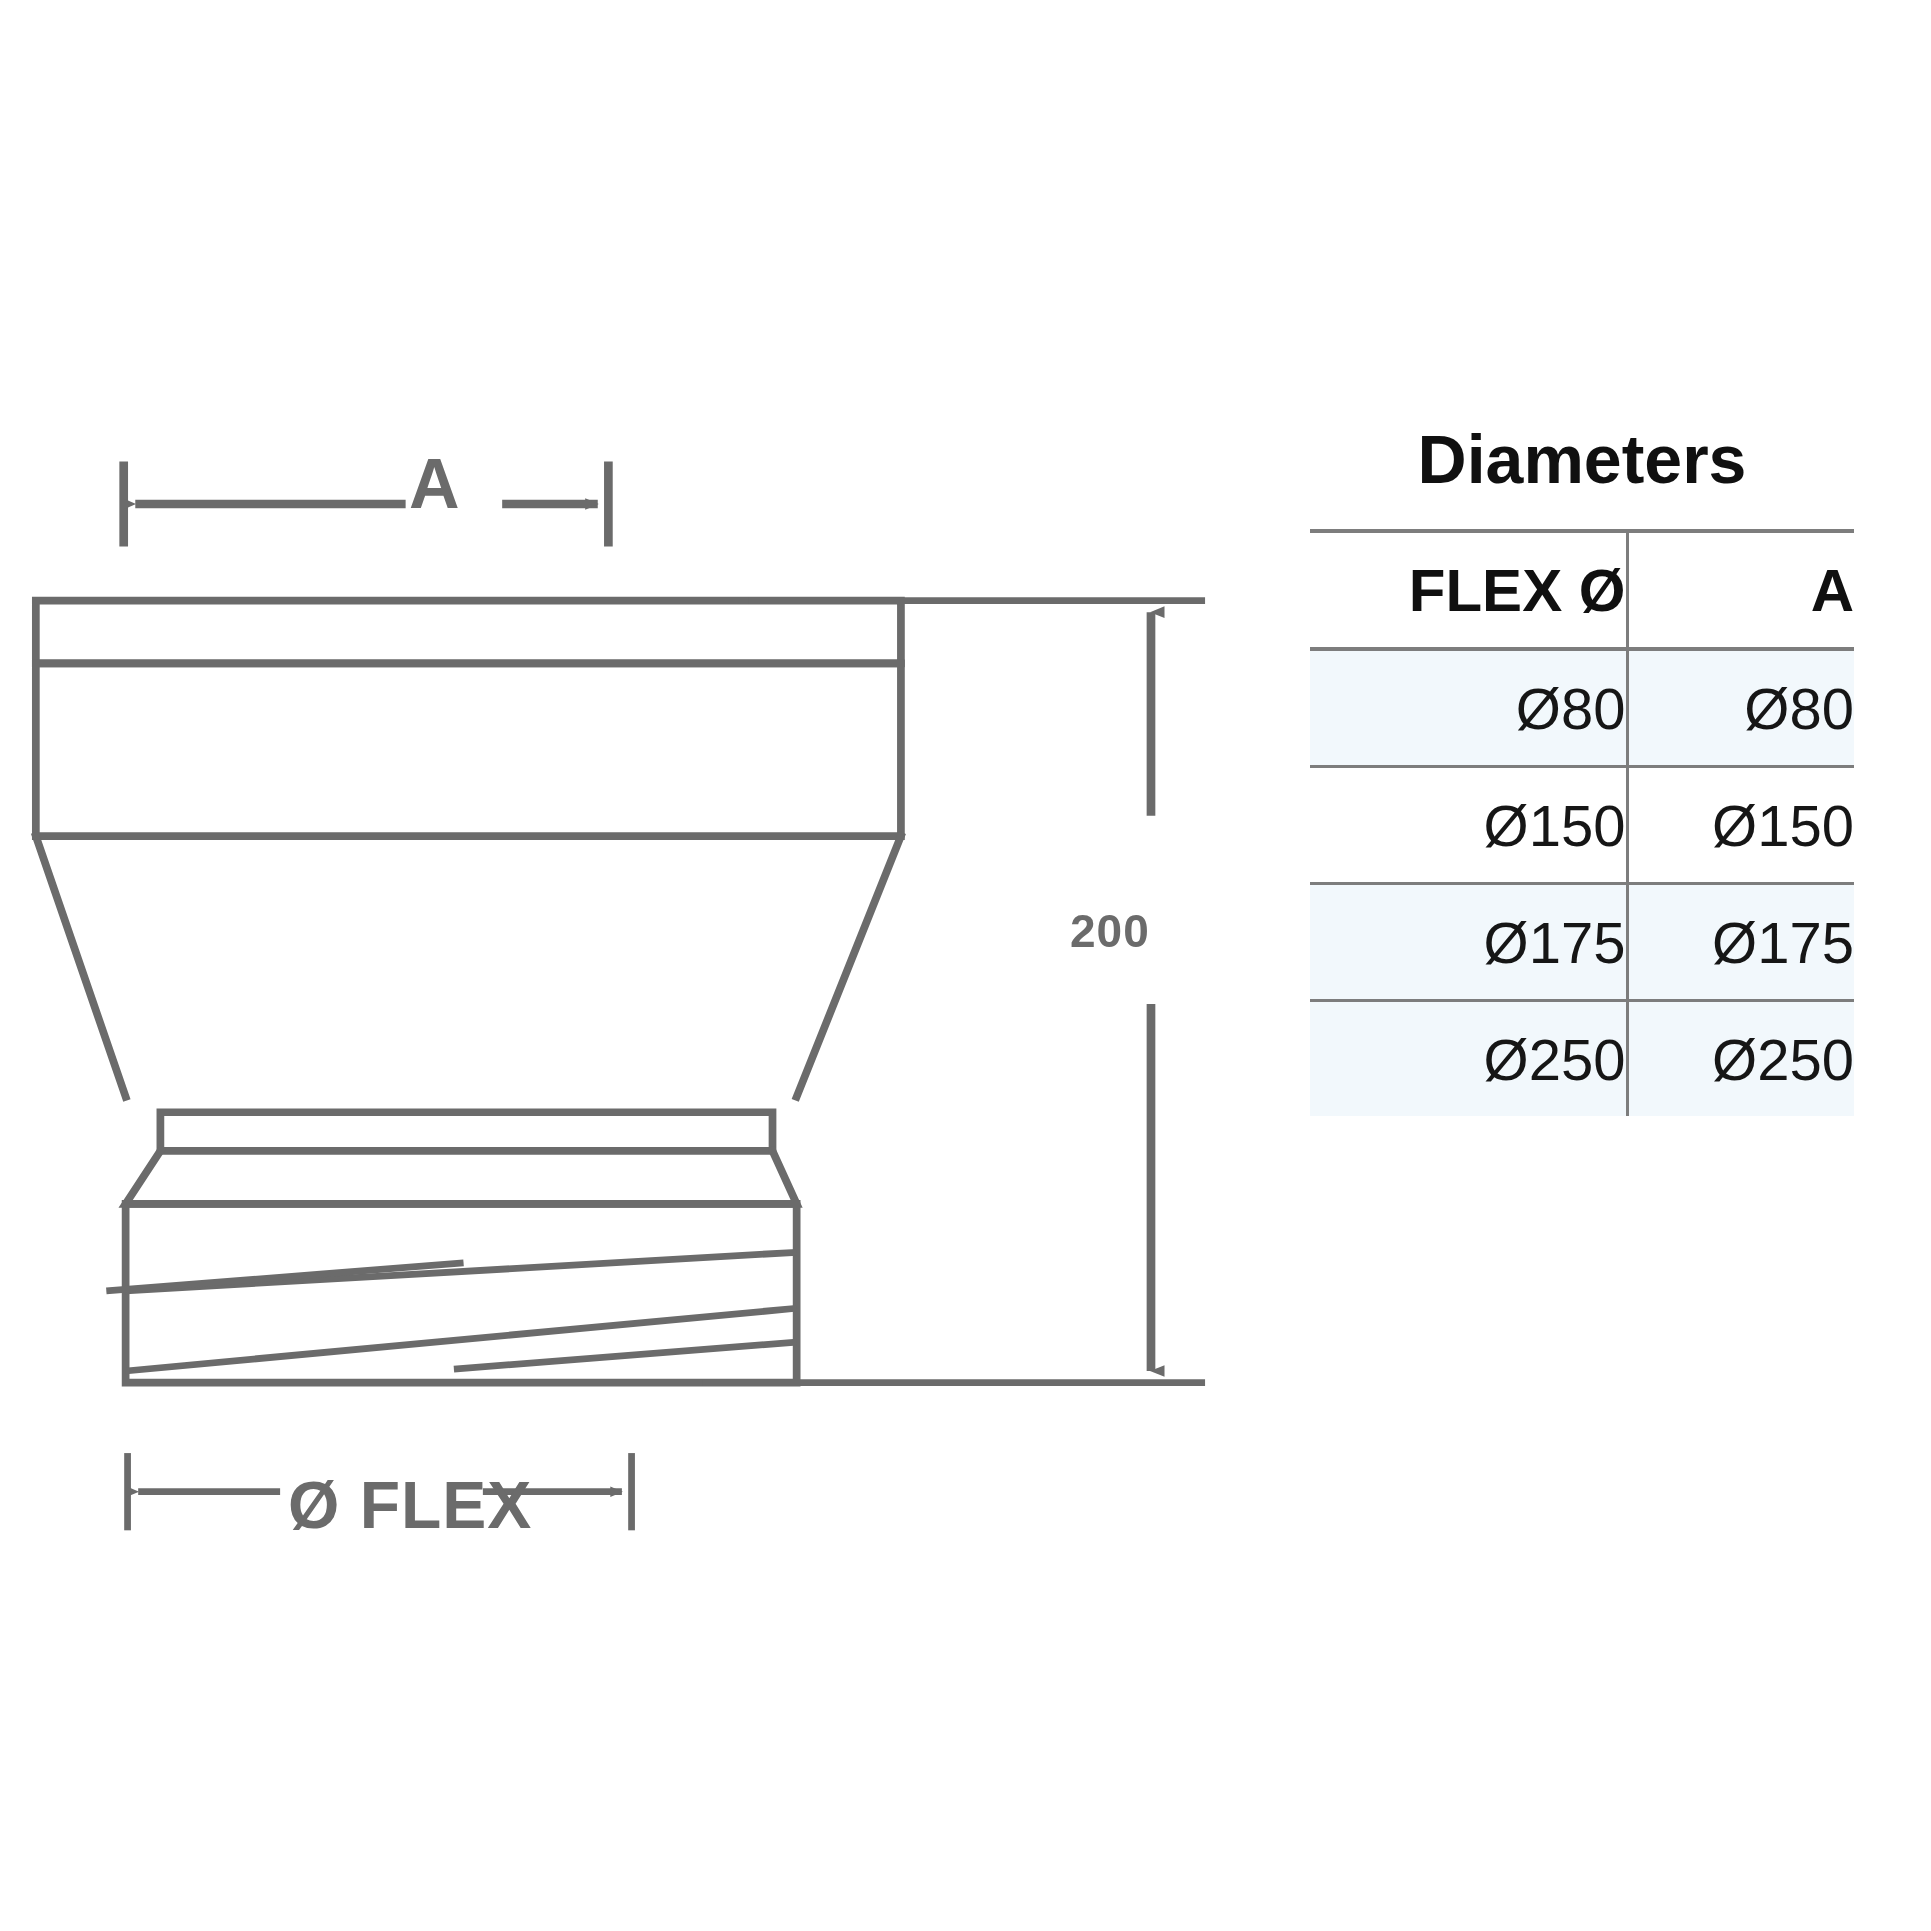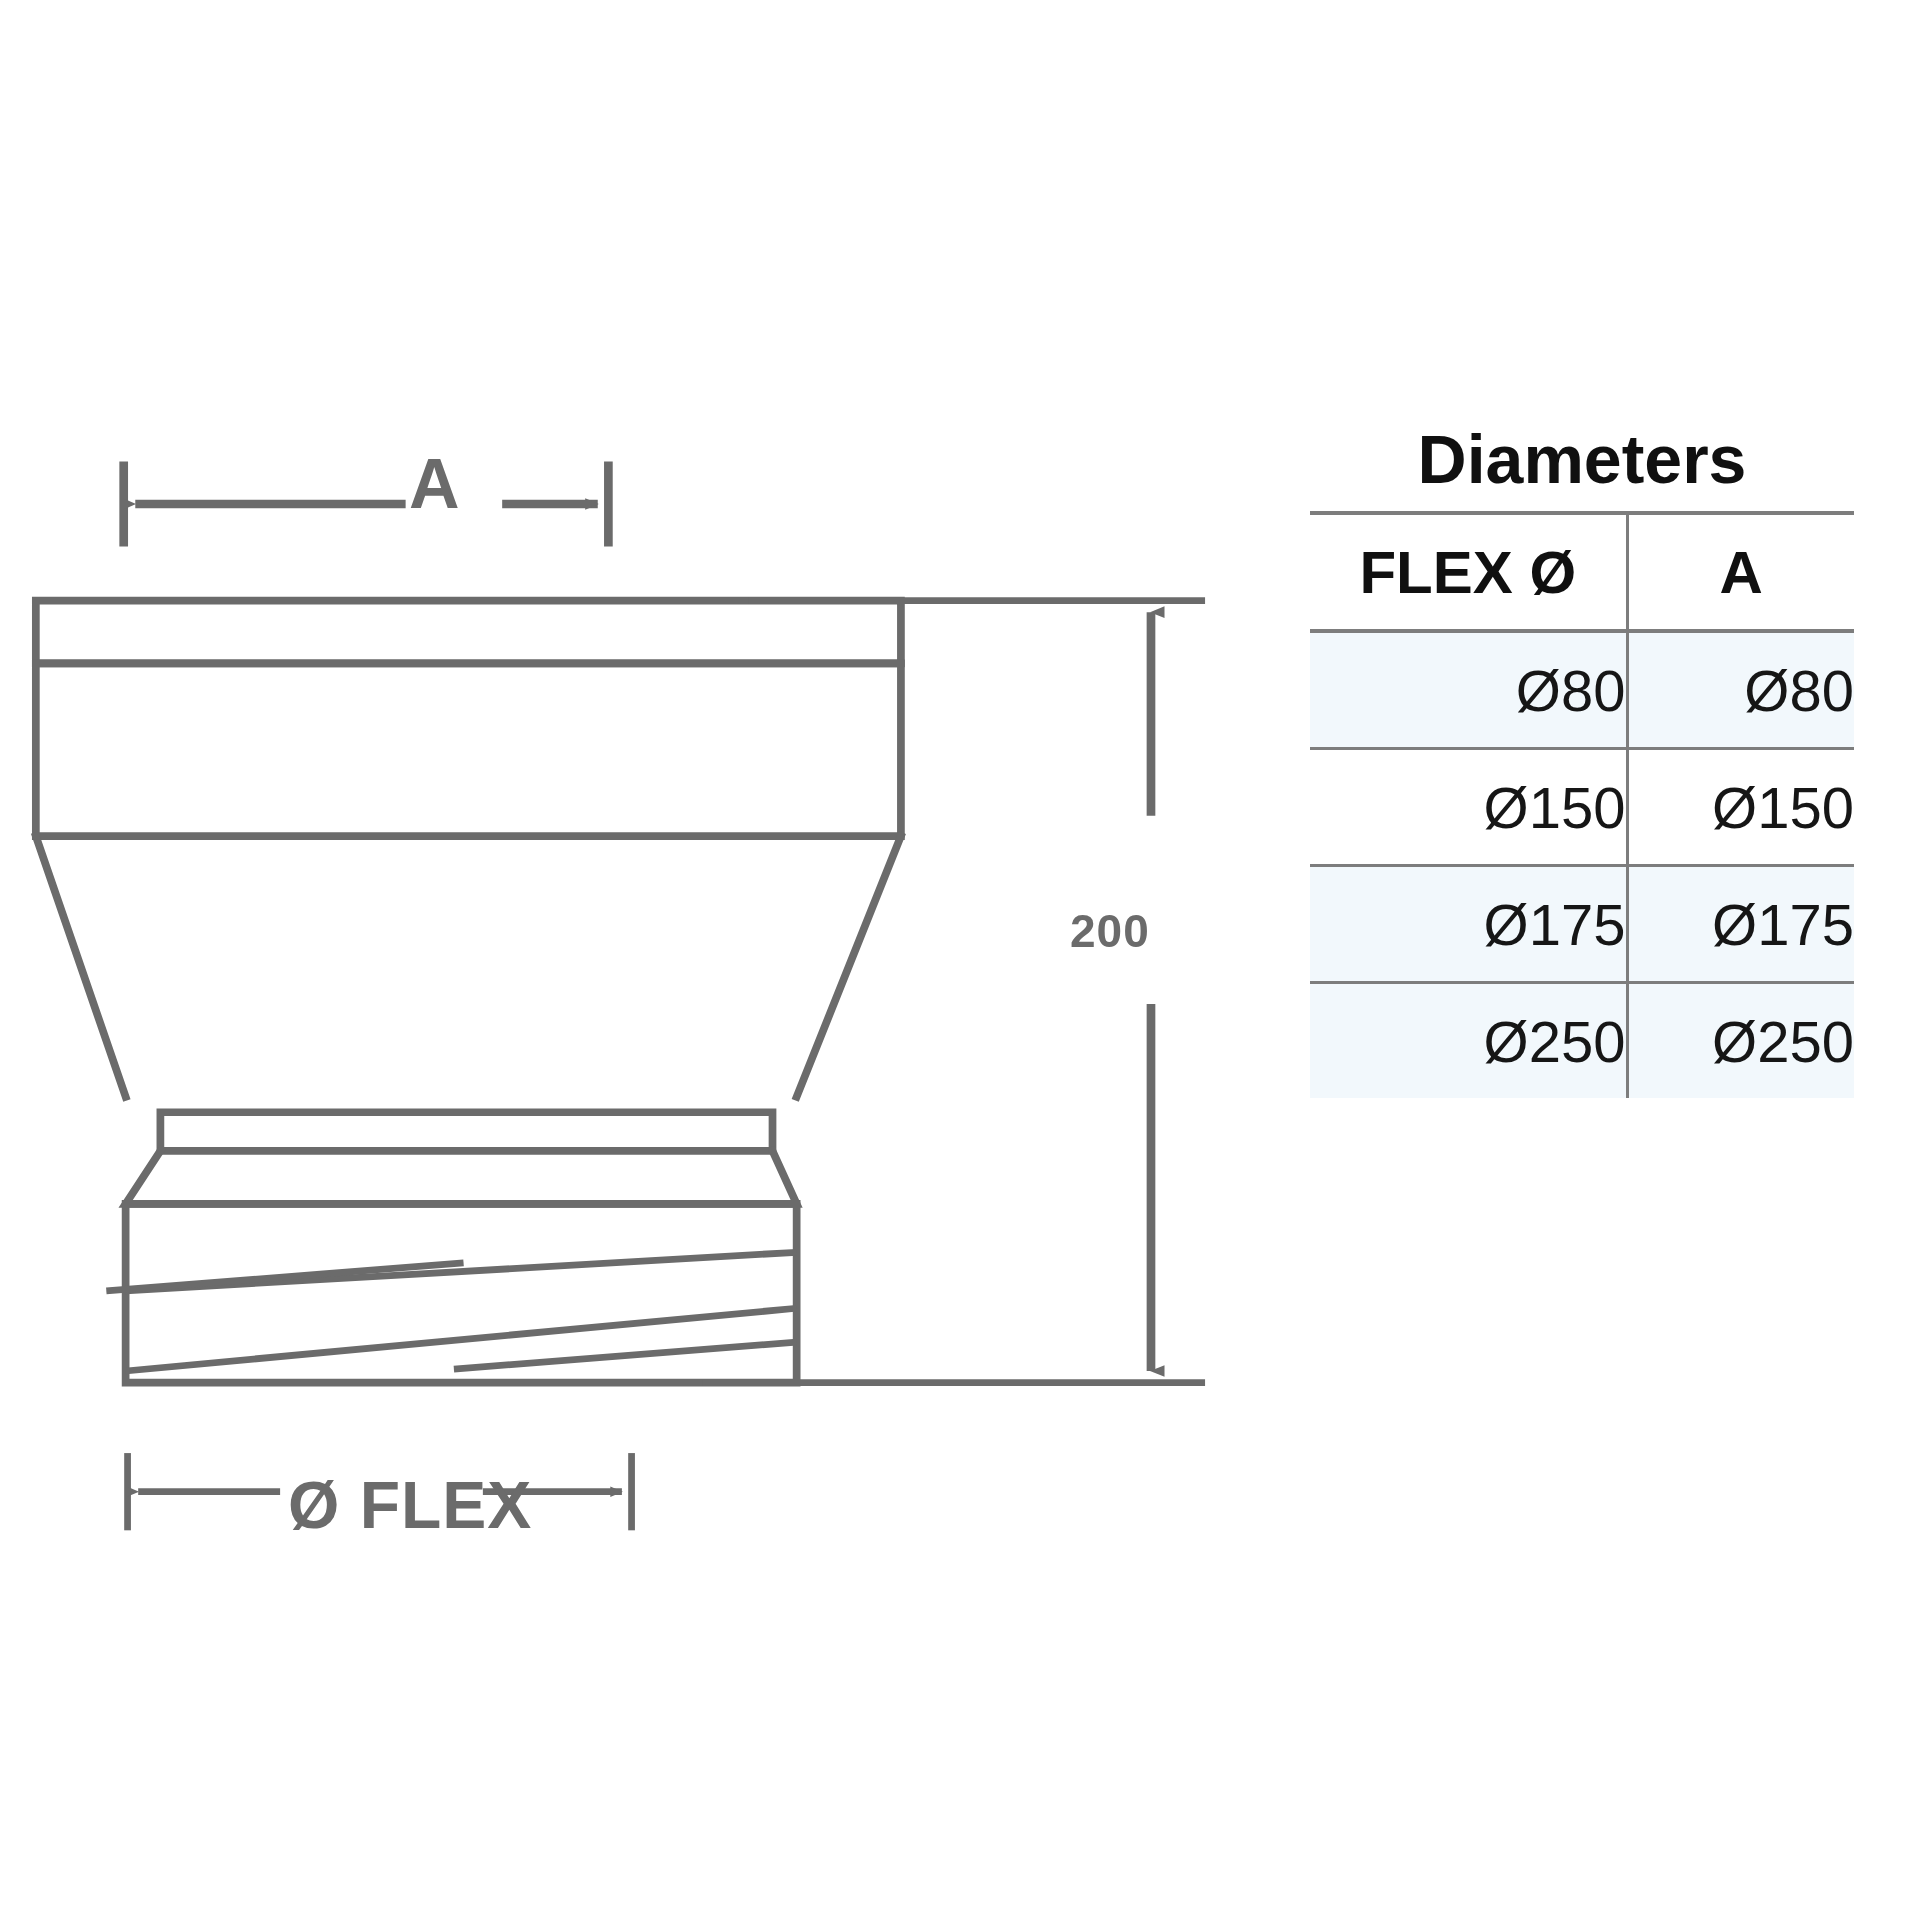--- a/index.html
+++ b/index.html
@@ -65,36 +65,36 @@
     top: 425px;
     width: 544px;
   }
   .table-title {
     text-align: center;
     font-family: "Liberation Sans", sans-serif;
     font-weight: bold;
     font-size: 68px;
     color: #101010;
     line-height: 1;
-    padding-bottom: 18px;
+    padding-bottom: 36px;
   }
   table.dia {
     border-collapse: collapse;
     width: 544px;
     table-layout: fixed;
   }
   table.dia col.c1 { width: 317px; }
   table.dia col.c2 { width: 227px; }
 
   table.dia th {
     font-family: "Liberation Sans", sans-serif;
     font-weight: bold;
     font-size: 60px;
     color: #101010;
-    text-align: center;
+    text-align: right;
     height: 114px;
     border-top: 4.8px solid #7d7d7d;
     border-bottom: 4.8px solid #7d7d7d;
     padding: 0;
   }
   table.dia th.col-left { border-right: 3.9px solid #7d7d7d; }
 
   table.dia td {
     font-family: "Liberation Sans", sans-serif;
     font-weight: normal;

